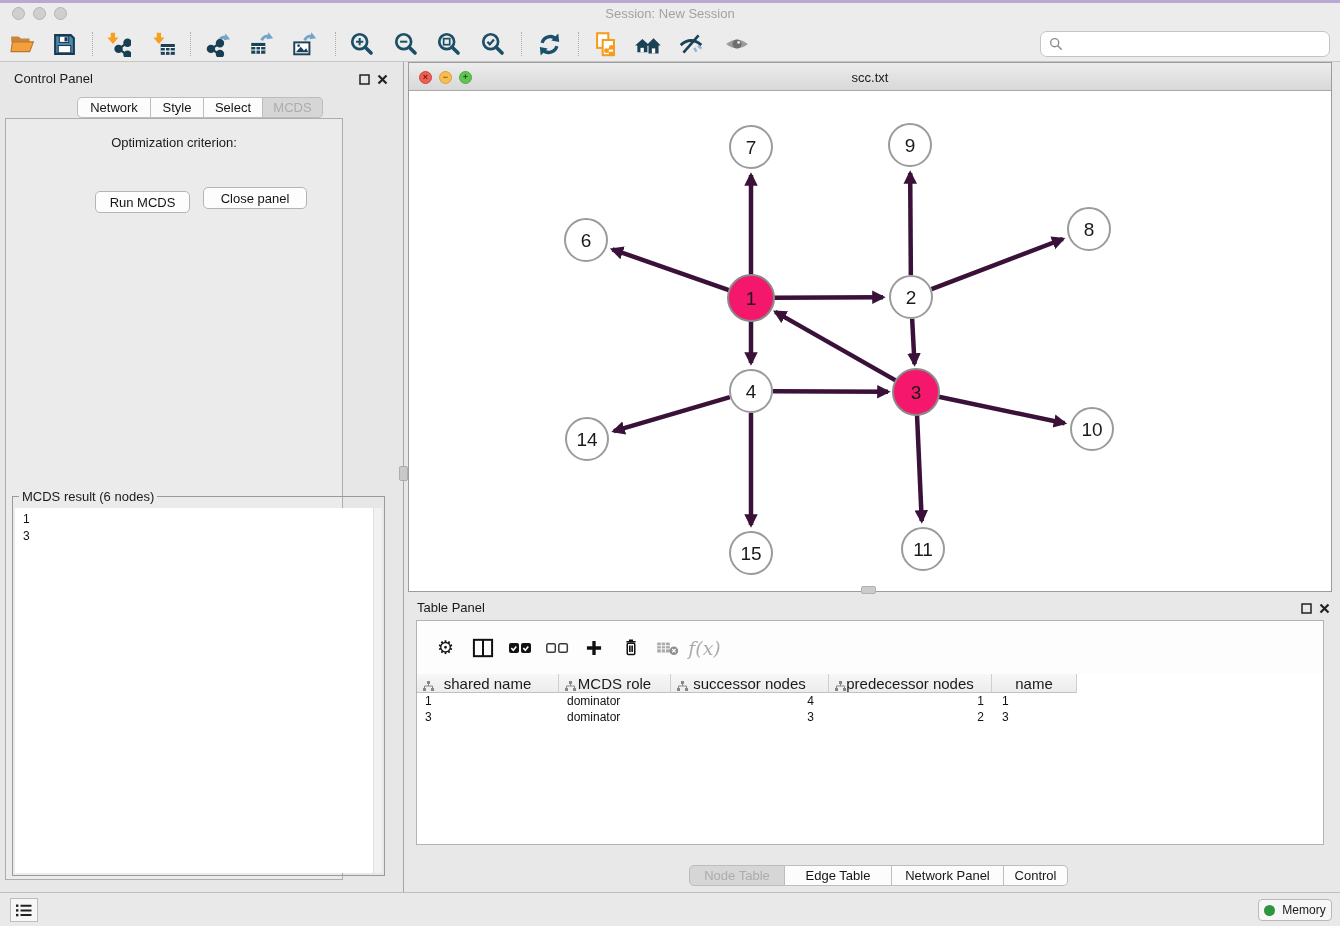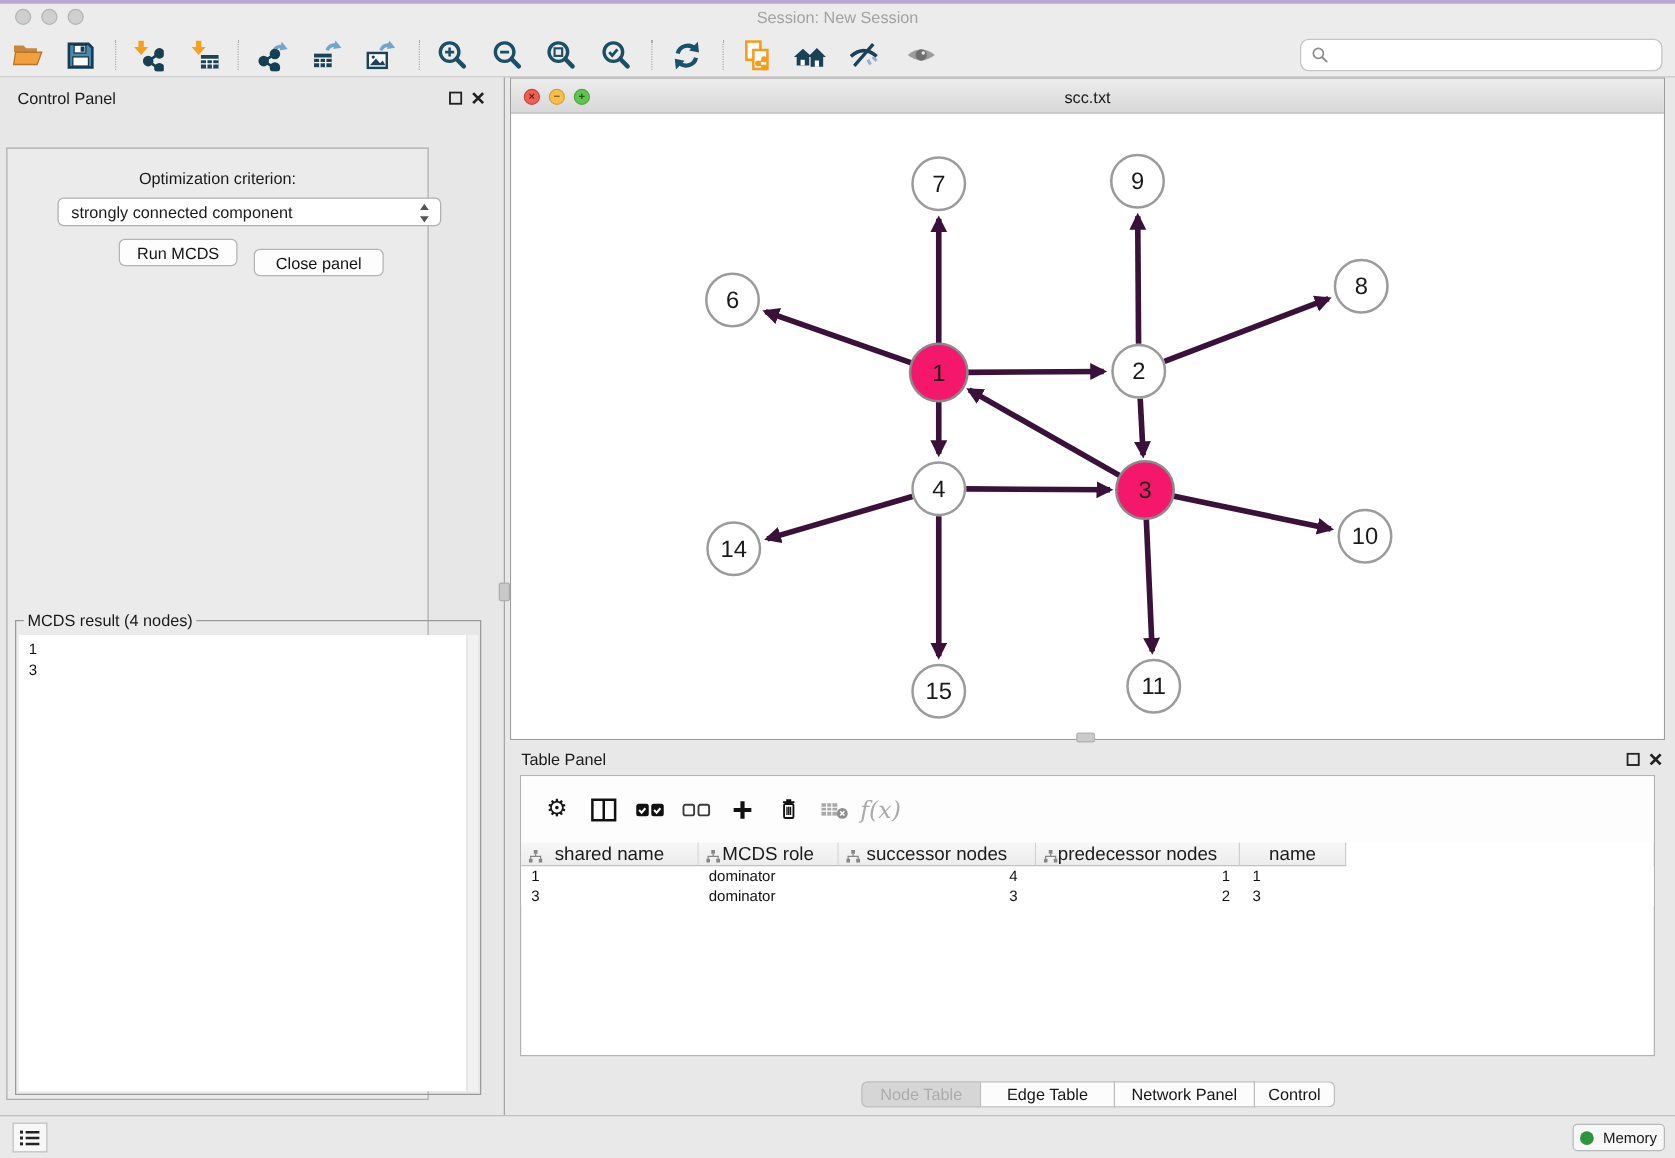--- a/index.html
+++ b/index.html
@@ -240,36 +240,33 @@
     <div class="panel-float" style="left:359px;">
       <svg width="11" height="11" viewBox="0 0 11 11">
           <rect x="1" y="1" width="9" height="9" fill="none" stroke="#222" stroke-width="1.5"></rect>
         </svg>
     </div>
     <div class="panel-close" style="left:377px;">
       <svg width="11" height="11" viewBox="0 0 11 11">
           <path d="M1.5 1.5 9.5 9.5M9.5 1.5 1.5 9.5" stroke="#222" stroke-width="2.2"></path>
         </svg>
     </div>
+    <div class="cp-tabs">
+      <div class="seg" style="width:74px;">Network</div>
+      <div class="seg" style="width:53px;">Style</div>
+      <div class="seg" style="width:59px;">Select</div>
+      <div class="seg seg-active" style="width:60px;">MCDS</div>
+    </div>
     <div class="cp-body">
       <div class="opt-label">Optimization criterion:</div>
-      <div class="criterion">
-        <span>strongly connected component</span>
-        <span class="stepper">
-          <svg width="11" height="17" viewBox="0 0 11 17">
-              <path d="M5.5 1 9 6H2Z" fill="#555"></path>
-              <path d="M5.5 16 2 11h7Z" fill="#555"></path>
-            </svg>
-        </span>
-      </div>
       <div class="btn" style="left:89px; top:72px; width:95px;">Run MCDS</div>
-      <div class="btn" style="left:197px; top:80px; width:104px;text-align:center;">Close panel</div>
+      <div class="btn" style="left:197px; top:68px; width:104px;text-align:center;">Close panel</div>
     </div>
     <div class="result-box">
-      <div class="result-label">MCDS result (4 nodes)</div>
+      <div class="result-label">MCDS result (6 nodes)</div>
       <div class="result-inner">
         <div class="result-line" style="padding-top:3px;">1</div>
         <div class="result-line">3</div>
         <div class="result-scroll"></div>
       </div>
     </div>
   </div>
   <div class="v-grip"></div>
 
   <div class="net-window">

